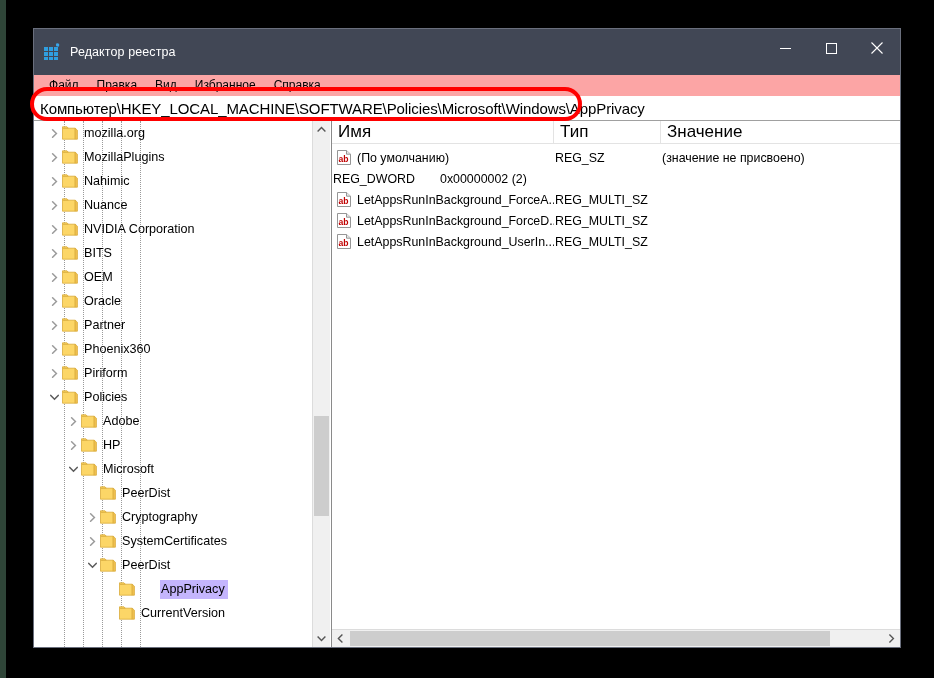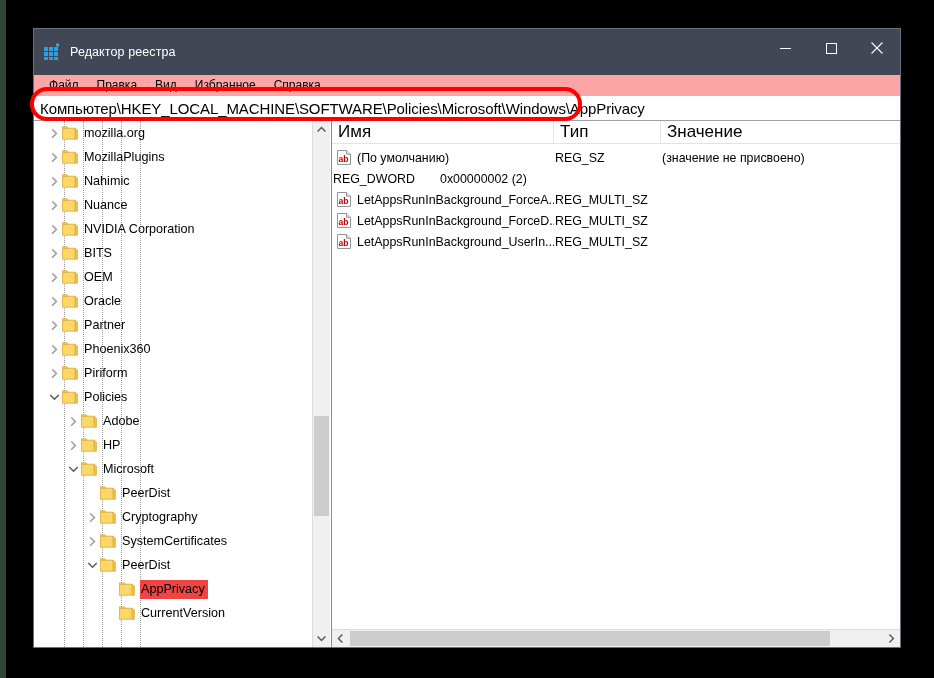--- a/index.html
+++ b/index.html
@@ -164,21 +164,22 @@
     width: 16px; height: 14px;
     flex: none;
     margin-right: 5px;
     position: relative;
   }
   .tree-label {
     padding: 1px 3px 2px 1px;
     line-height: 16px;
   }
   .tree-row.selected .tree-label {
-    background: #ef4444;
+    background: #c4b5fd;
+    margin-left: 20px;
   }
   
   .guide {
     position: absolute;
     top: 0; bottom: 0;
     width: 1px;
     border-left: 1px dotted #9a9a9a;
     pointer-events: none;
   }
   

